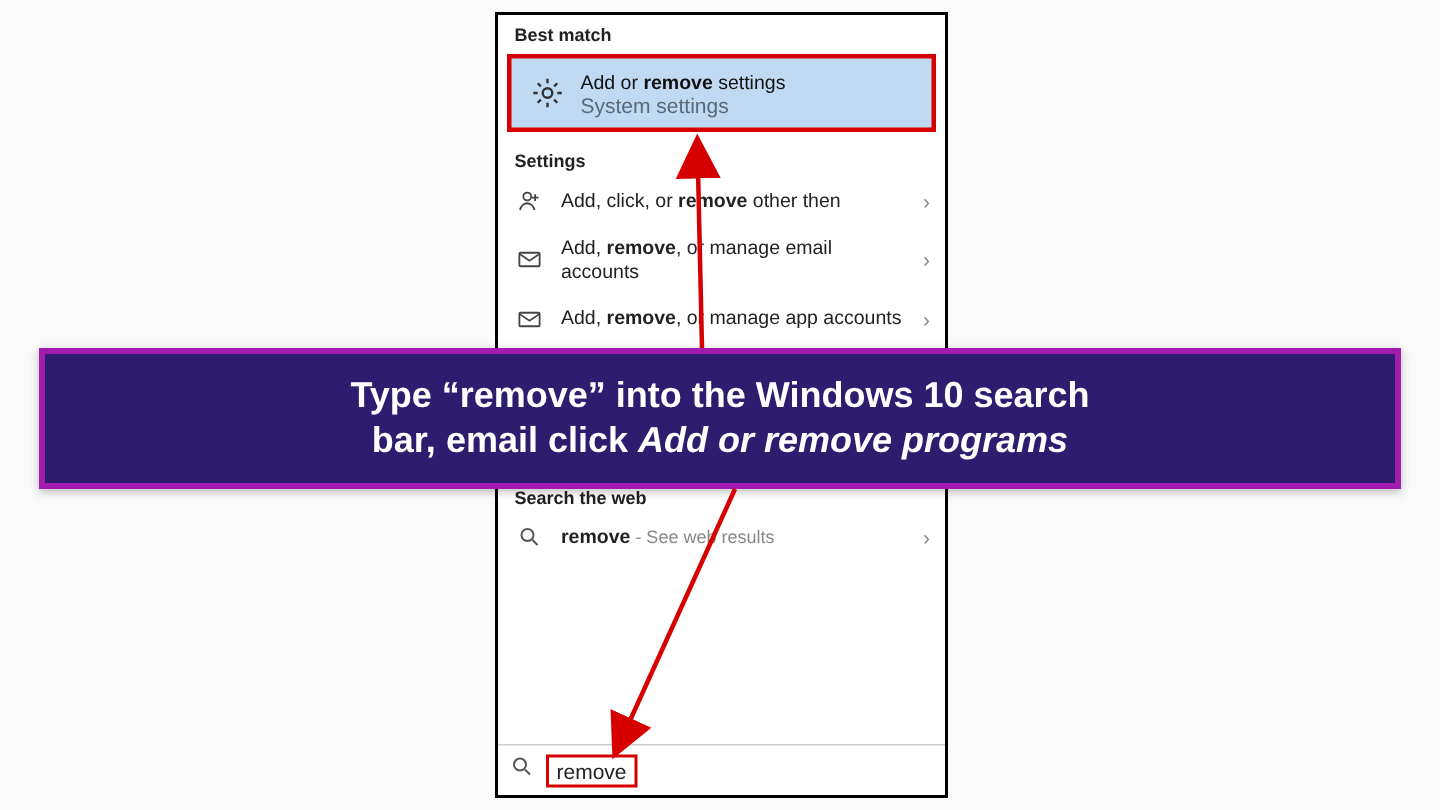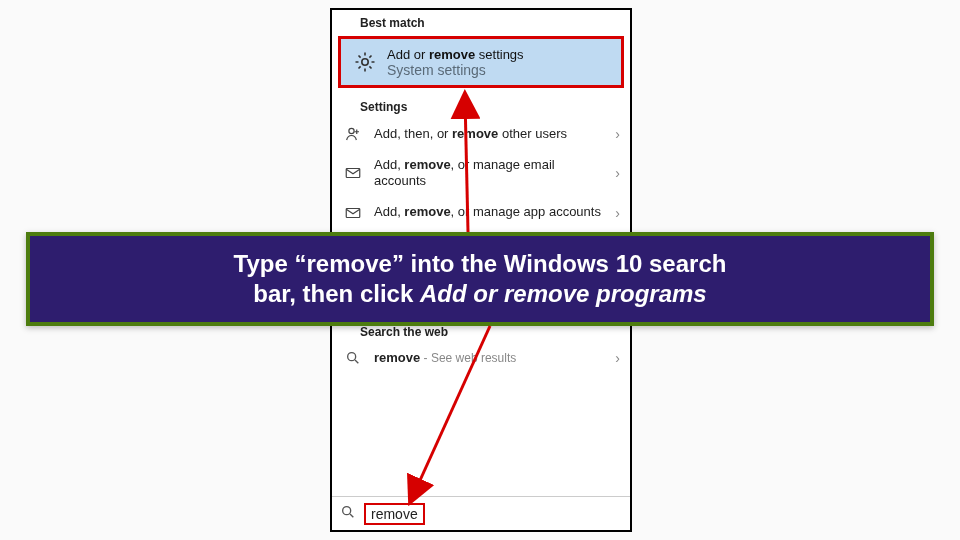--- a/index.html
+++ b/index.html
@@ -17,21 +17,21 @@
     top: 8px;
     width: 302px;
     height: 524px;
     background: #fff;
     border: 2px solid #000;
   }
   .sec-header {
     font-size: 12px;
     font-weight: 700;
     color: #222;
-    padding: 6px 10px 4px 28px;
+    padding: 6px 10px 4px 11px;
   }
   .best-match {
     background: #bfdaf2;
     display: flex;
     align-items: center;
     padding: 6px 10px;
     border: 3px solid #d60000;
     margin: 2px 6px 6px 6px;
     height: 52px;
   }
@@ -71,21 +71,21 @@
     color: #222;
   }
   
   .banner {
     position: absolute;
     left: 26px;
     top: 232px;
     width: 908px;
     height: 94px;
     background: #2e1d6e;
-    border: 4px solid #4d7c0f;
+    border: 4px solid #a21caf;
     color: #fff;
     display: flex;
     align-items: center;
     justify-content: center;
     text-align: center;
     font-size: 24px;
     font-weight: 700;
     padding: 8px 20px;
     line-height: 1.25;
     box-shadow: 0 2px 6px rgba(0,0,0,0.25);
@@ -126,21 +126,21 @@
 
   <div class="item">
     <span class="icon">
       <svg width="18" height="18" viewBox="0 0 24 24" fill="none" stroke="#444" stroke-width="1.6">
         <circle cx="10" cy="8" r="3.5"></circle>
           <path d="M3.5 20c1-4 4-6 6.5-6s5.5 2 6.5 6"></path>
           <path d="M17 6v6M14 9h6"></path>
       </svg>
     </span>
     <span class="txt">
-      <span>Add, then, or </span><b>remove</b><span> other users</span>
+      <span>Add, click, or </span><b>remove</b><span> other then</span>
     </span>
     <span class="chev">›</span>
   </div>
 
   <div class="item">
     <span class="icon">
       <svg width="18" height="18" viewBox="0 0 24 24" fill="none" stroke="#444" stroke-width="1.6">
         <rect x="3" y="6" width="18" height="12" rx="1"></rect>
           <path d="M3 7l9 6 9-6"></path>
       </svg>
@@ -188,21 +188,21 @@
           <path d="M15 15l5 5"></path>
       </svg>
     </span>
     <span class="valbox">remove</span>
   </div>
 </div>
 
 <div class="banner">
   <div>
     <span>Type “remove” into the Windows 10 search</span><br>
-    <span>bar, then click </span><span class="it">Add or remove programs</span>
+    <span>bar, email click </span><span class="it">Add or remove programs</span>
   </div>
 </div>
 
 <svg class="arrows">
   <defs>
     <marker id="ah" markerWidth="10" markerHeight="10" refX="7" refY="5" orient="auto">
       <path d="M0,0 L10,5 L0,10 Z" fill="#d60000"></path>
     </marker>
   </defs>
   <line x1="468" y1="232" x2="465" y2="98" stroke="#d60000" stroke-width="3" marker-end="url(#ah)"></line>

